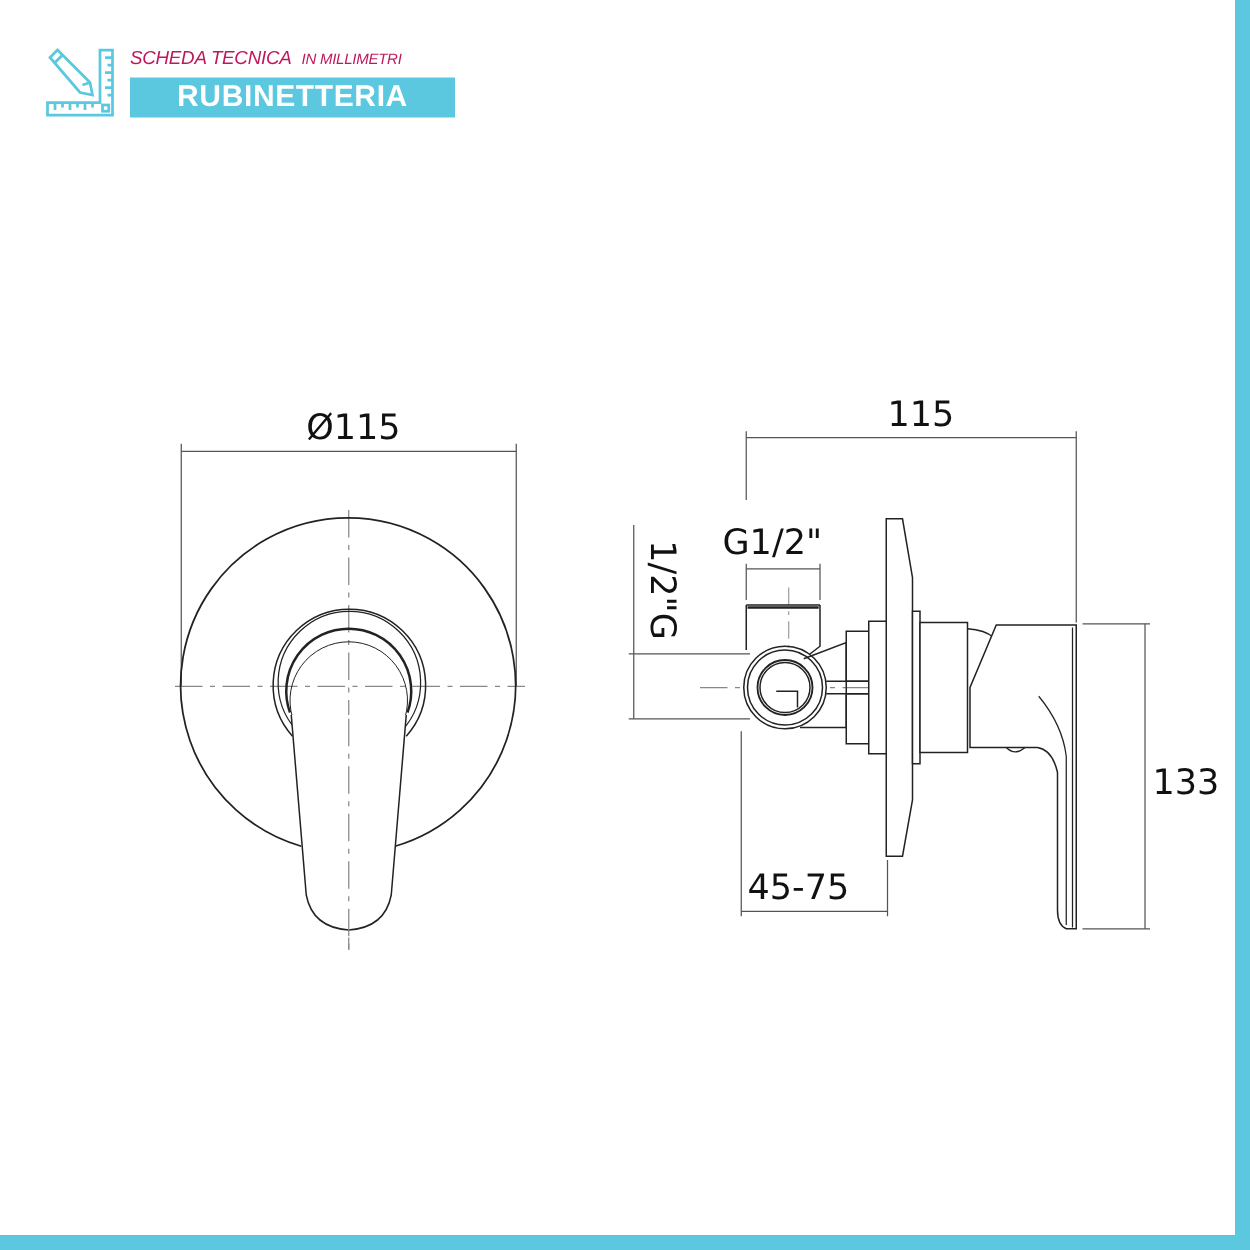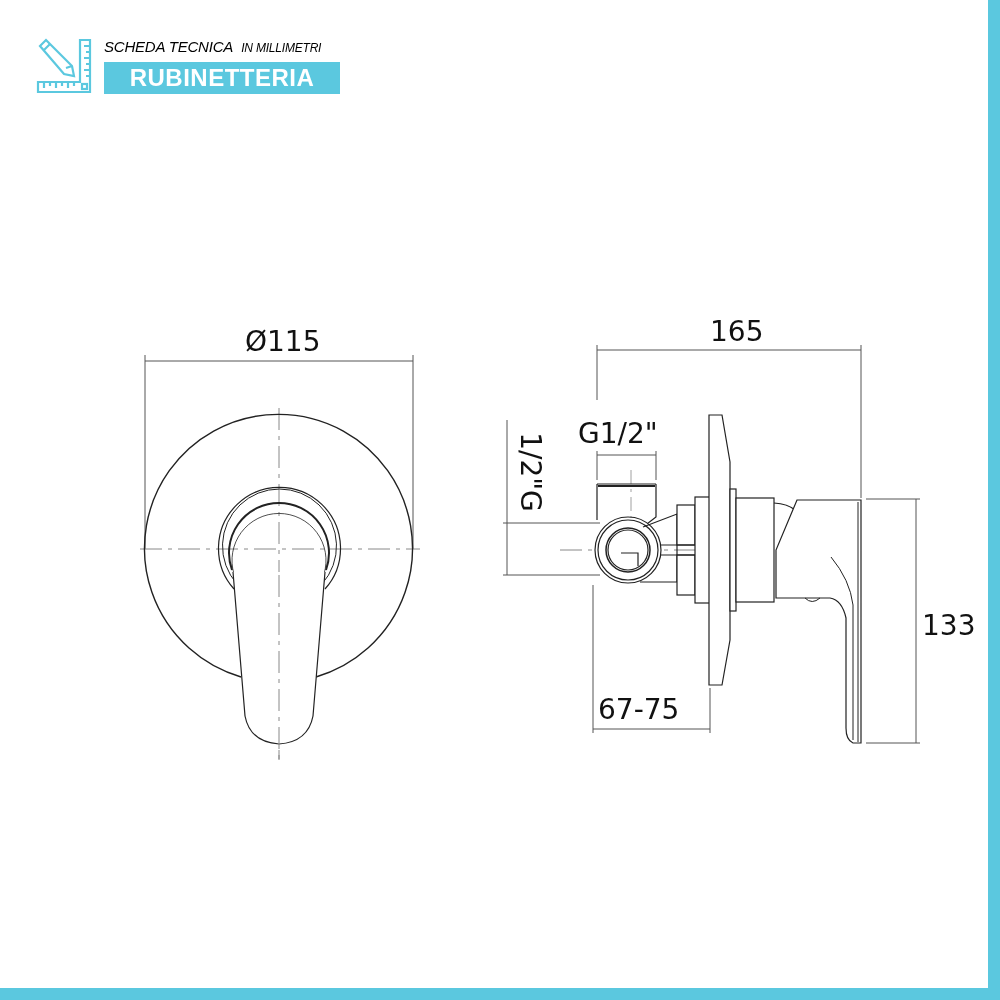--- a/index.html
+++ b/index.html
@@ -13,26 +13,26 @@
       background: #5bc8df;
     }
     .frame-bottom {
       position: absolute; left: 0; top: 988px; width: 1000px; height: 12px;
       background: #5bc8df;
     }
     .header { position: absolute; left: 36px; top: 38px; width: 340px; height: 60px; }
     .header-icon { position: absolute; left: 0; top: 0; width: 58px; height: 56px; }
     .header-subtitle {
       position: absolute; left: 68px; top: 0px; height: 18px;
-      font-size: 15px; font-style: italic; color: #000000;
+      font-size: 15px; font-style: italic; color: #be185d;
       white-space: nowrap; letter-spacing: -0.2px;
     }
     .header-subtitle .unit { font-size: 12px; margin-left: 8px; }
     .header-banner {
-      position: absolute; left: 68px; top: 24px; width: 236px; height: 32px;
+      position: absolute; left: 68px; top: 24px; width: 260px; height: 32px;
       background: #5bc8df;
     }
     .header-banner-label {
       position: absolute; left: 0; top: 0; width: 100%; height: 32px; line-height: 32px;
       text-align: center; color: #ffffff; font-weight: bold; font-size: 24px;
       letter-spacing: 0.5px;
     }
     .drawing { position: absolute; left: 0; top: 0; width: 1000px; height: 1000px; }
     .dim-label {
       position: absolute; font-family: "DejaVu Sans", sans-serif; font-size: 28px; color: #111;
@@ -161,17 +161,17 @@
 
       <path d="M797 500 L861 500 L861 743 L853 743 Q846 740 846 728 L846 618 Q842 600 830 598 L776 598 L776 550 Z"></path>
       <path d="M831 557 Q850 580 853 605 L853 740" fill="none" stroke-width="1"></path>
       <path d="M805 598 Q812 605 820 598" fill="none" stroke-width="1"></path>
       <line x1="858" y1="502" x2="858" y2="742" stroke-width="1"></line>
     </g>
   </g>
 </svg>
 
 <div class="dim-label" style="left:245px; top:328px;text-align:center;">Ø115</div>
-<div class="dim-label" style="left:710px; top:318px;">165</div>
+<div class="dim-label" style="left:710px; top:318px;">115</div>
 <div class="dim-label" style="left:578px; top:420px;">G1/2"</div>
 <div class="dim-label" style="left:490px; top:458px; transform: rotate(90deg); transform-origin: center;">1/2"G</div>
-<div class="dim-label" style="left:598px; top:696px;">67-75</div>
+<div class="dim-label" style="left:598px; top:696px;">45-75</div>
 <div class="dim-label" style="left:922px; top:612px;">133</div>
 
 </body></html>

